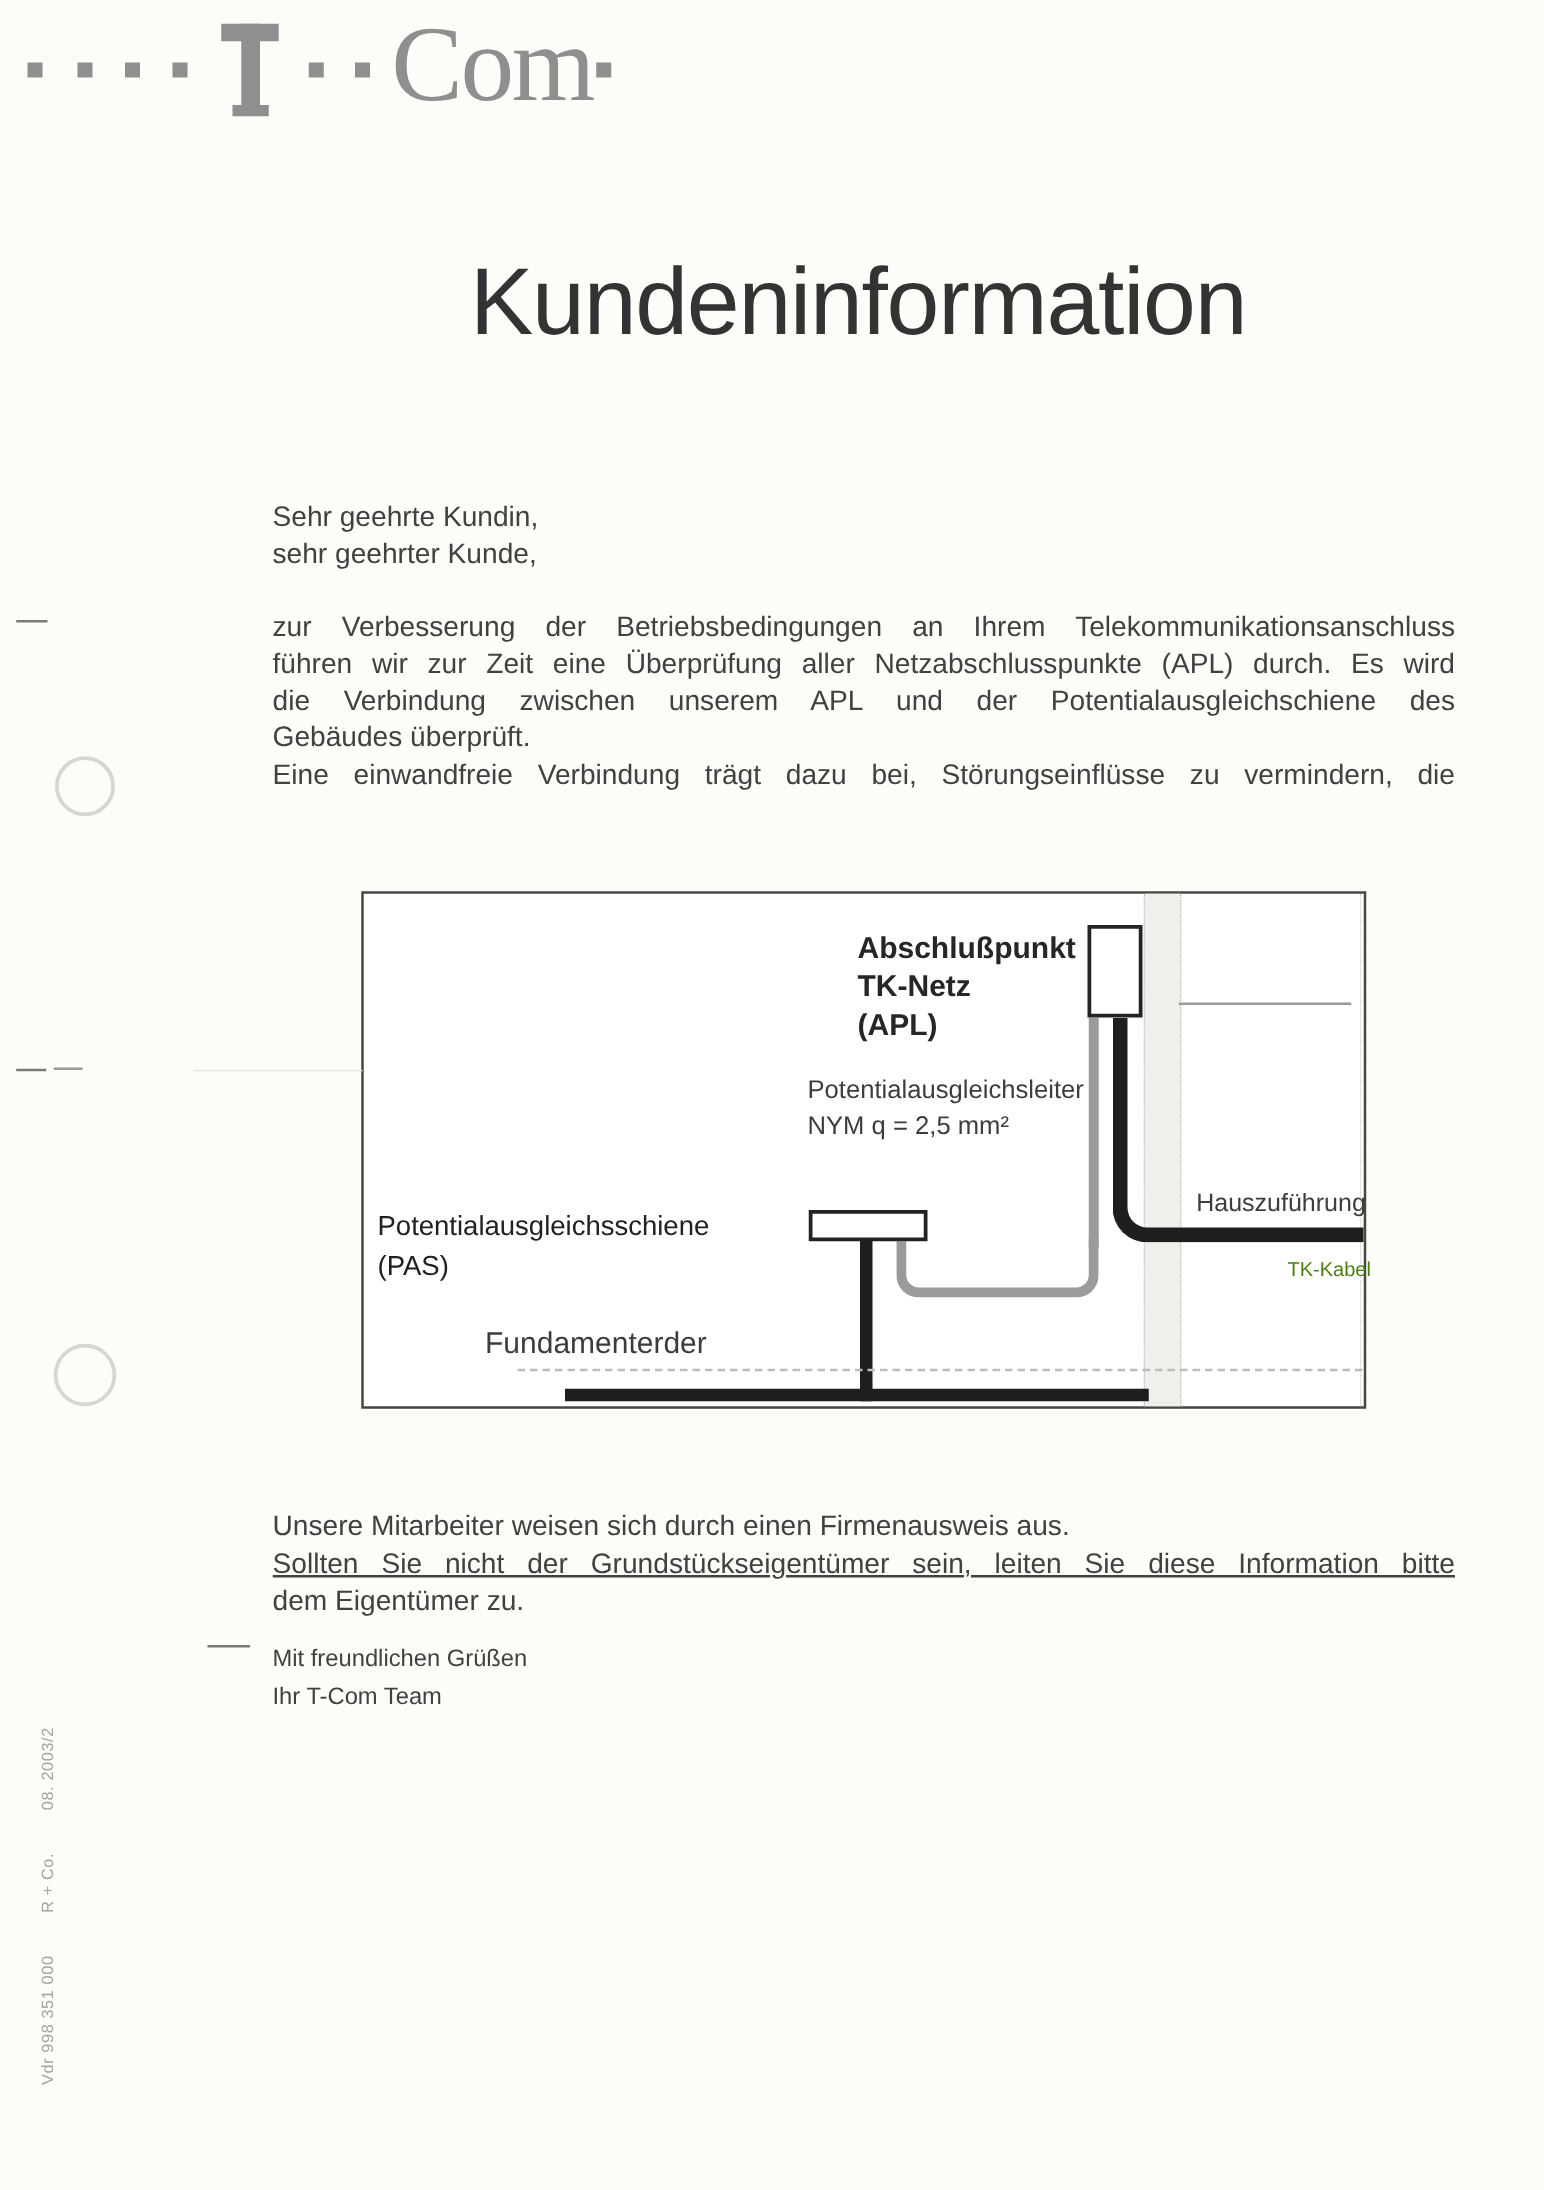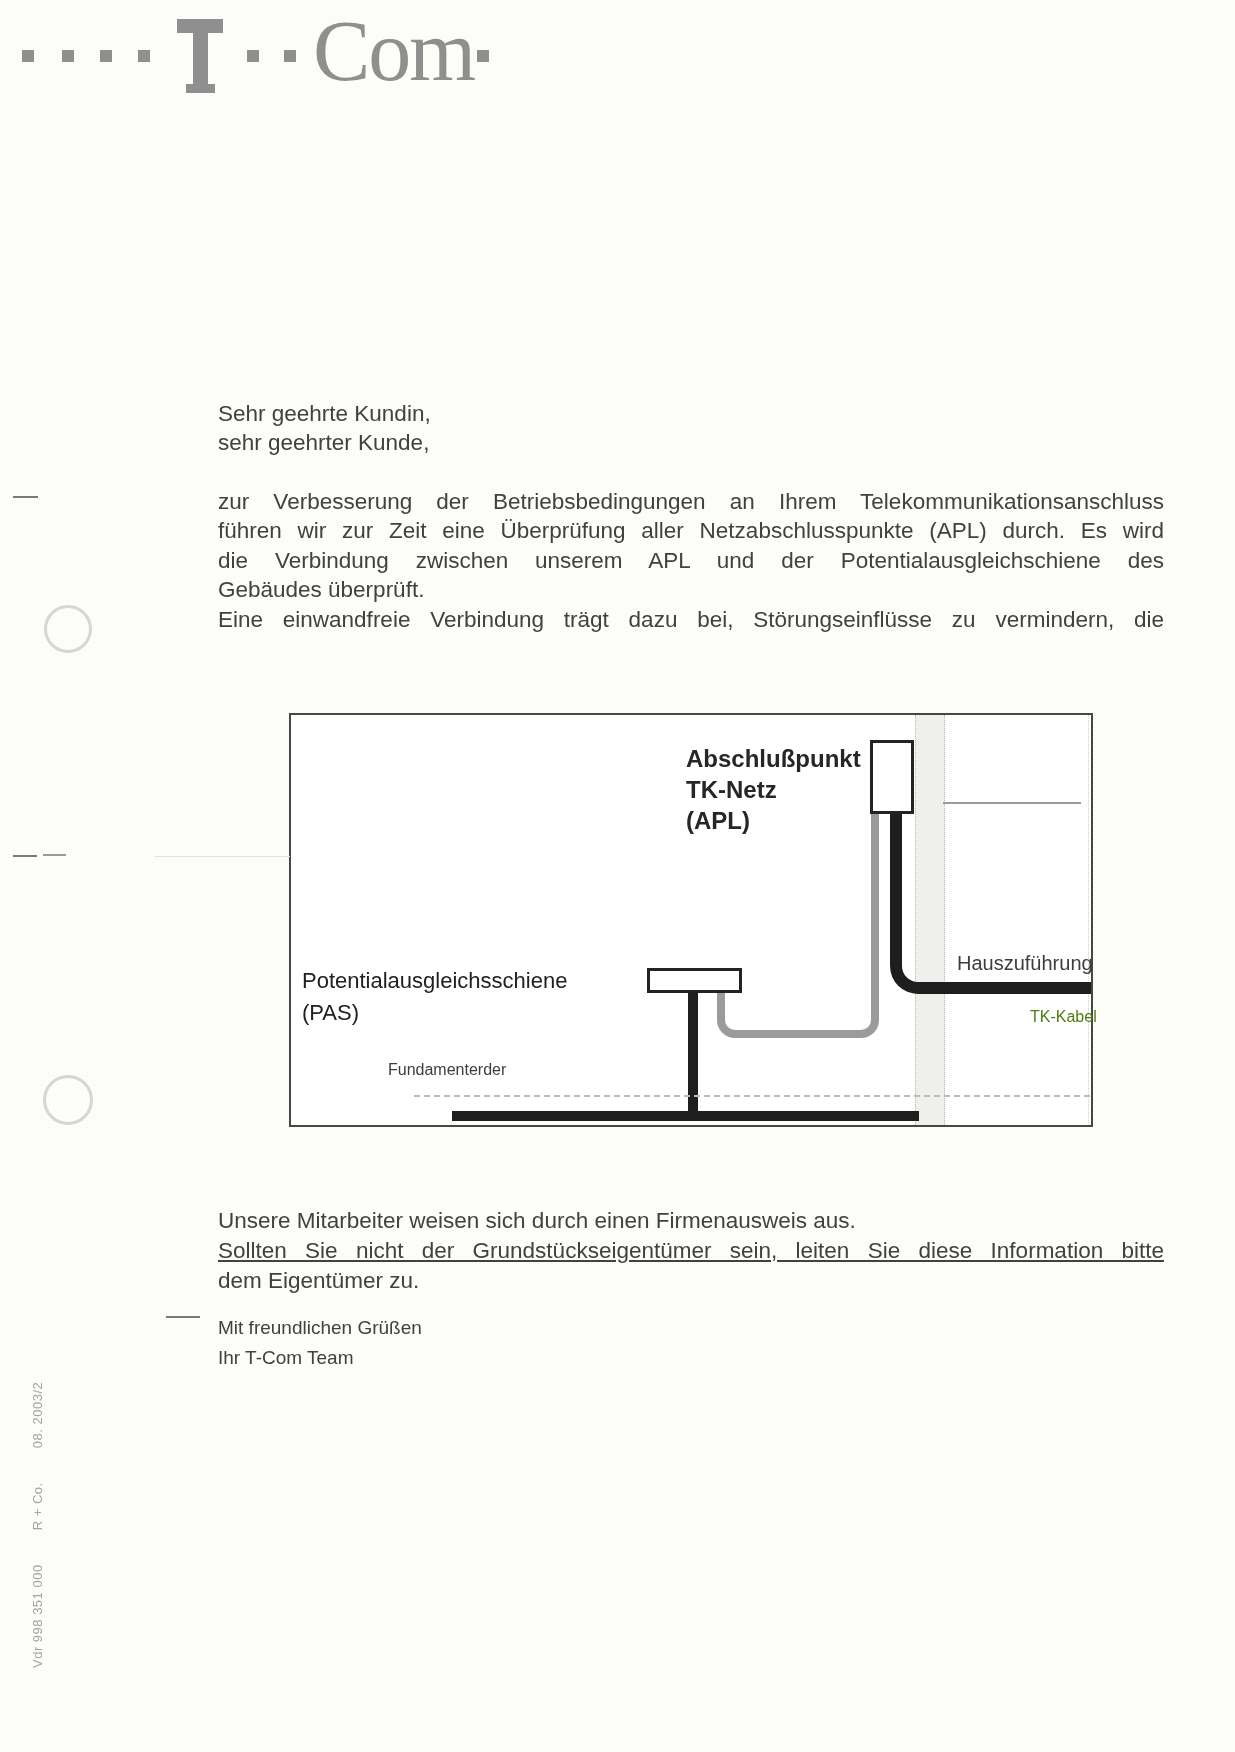--- a/index.html
+++ b/index.html
@@ -64,21 +64,21 @@
     background:#fff;border:3px solid #232323;box-sizing:border-box;
   }
   .apl-label{position:absolute;left:395px;top:28px;font-size:24px;line-height:31px;font-weight:bold;color:#262626;}
   .leiter-label{position:absolute;left:355px;top:142px;font-size:20.5px;line-height:29px;color:#3d3d3d;}
   .pas-box{
     position:absolute;left:356px;top:253px;width:95px;height:25px;
     background:#fff;border:3px solid #232323;box-sizing:border-box;
   }
   .pas-stem{position:absolute;left:397px;top:277px;width:10px;height:129px;background:#1e1e1e;}
   .pas-label{position:absolute;left:11px;top:250px;font-size:22px;line-height:32px;font-weight:normal;color:#212121;}
-  .fundament-label{position:absolute;left:97px;top:346px;font-size:16px;color:#3d3d3d;text-align:center;}
+  .fundament-label{position:absolute;left:97px;top:346px;font-size:24px;color:#3d3d3d;text-align:center;}
   .dashed-earth{position:absolute;left:123px;top:380px;width:676px;border-top:2px dashed #bdbdba;}
   .ground-line{position:absolute;left:161px;top:396px;width:467px;height:10px;background:#1e1e1e;}
   .hausz-label{position:absolute;left:666px;top:237px;font-size:20px;color:#3d3d3d;}
   .tkkabel-label{position:absolute;left:739px;top:293px;font-size:16px;color:#4d7c0f;}
   
   .dash{position:absolute;height:2px;background:#7a7a7a;}
   .faintline{position:absolute;height:1px;background:#e2e2df;}
   .punch{position:absolute;width:42px;height:42px;border:3px solid #d6d6d2;border-radius:50%;}
   
   .imprint{
@@ -100,20 +100,21 @@
     <div class="lg-sq" style="left:138px"></div>
     <div class="lg-bar"></div>
     <div class="lg-stem"></div>
     <div class="lg-foot"></div>
     <div class="lg-sq" style="left:247px"></div>
     <div class="lg-sq" style="left:284px"></div>
     <div class="lg-com">Com</div>
     <div class="lg-sq" style="left:477px"></div>
   </div>
 
+  <div class="title">Kundeninformation</div>
 
   <div class="saluta">
     <div>Sehr geehrte Kundin,</div>
     <div>sehr geehrter Kunde,</div>
   </div>
 
   <div class="para1">
     <div class="jline">zur Verbesserung der Betriebsbedingungen an Ihrem Telekommunikationsanschluss</div>
     <div class="jline">führen wir zur Zeit eine Überprüfung aller Netzabschlusspunkte (APL) durch. Es wird</div>
     <div class="jline">die Verbindung zwischen unserem APL und der Potentialausgleichschiene des</div>
@@ -131,20 +132,24 @@
       <div class="gray-leg"></div>
       <div class="gray-u"></div>
 
       <div class="apl-box"></div>
       <div class="apl-label">
         <div>Abschlußpunkt</div>
         <div>TK-Netz</div>
         <div>(APL)</div>
       </div>
 
+      <div class="leiter-label">
+        <div>Potentialausgleichsleiter</div>
+        <div>NYM q = 2,5 mm²</div>
+      </div>
 
       <div class="pas-box"></div>
       <div class="pas-stem"></div>
       <div class="pas-label">
         <div>Potentialausgleichsschiene</div>
         <div>(PAS)</div>
       </div>
 
       <div class="fundament-label">Fundamenterder</div>
       <div class="dashed-earth"></div>

